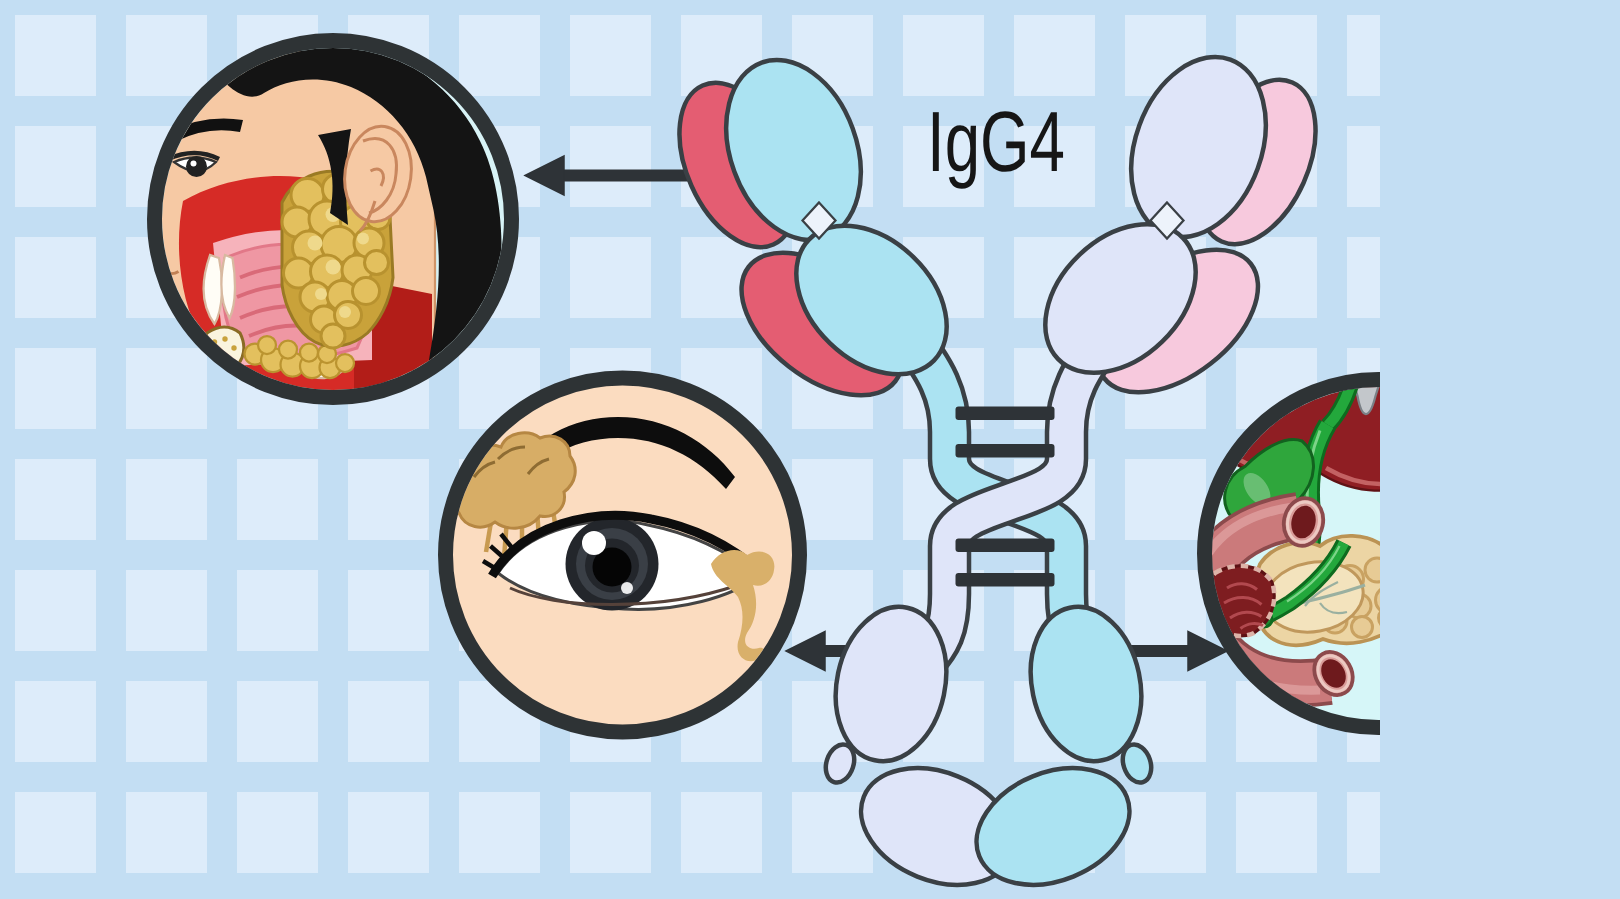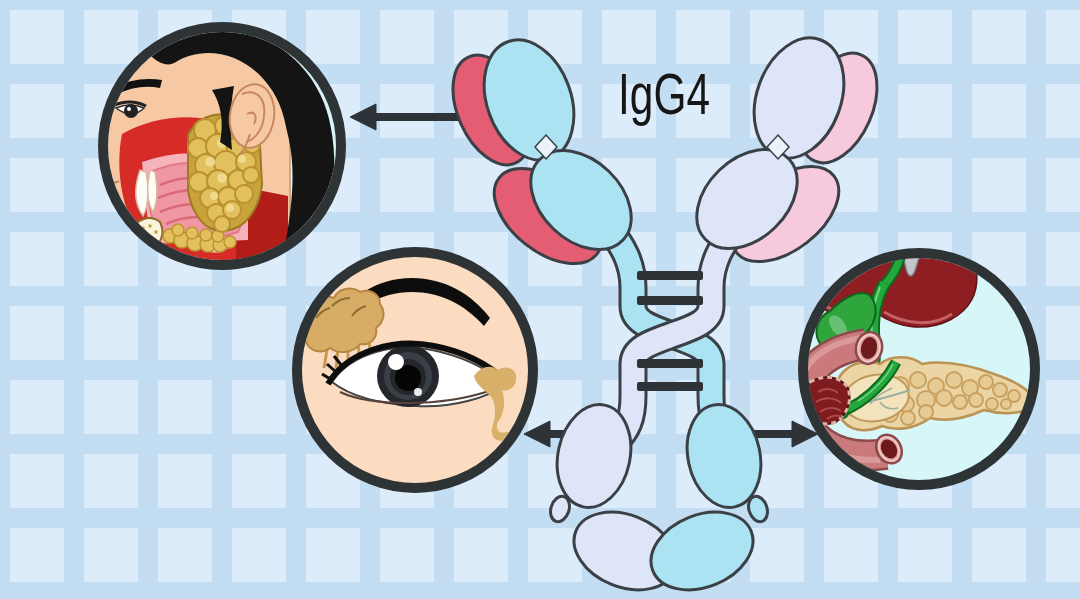--- a/index.html
+++ b/index.html
@@ -1,16 +1,16 @@
 <!DOCTYPE html>
 <html><head>
 <meta charset="utf-8">
 <style>
   html,body{margin:0;padding:0;background:#c3def3;}
-  .canvas{position:relative;width:1080px;height:599px;overflow:hidden;}
+  .canvas{position:relative;width:920px;height:599px;overflow:hidden;}
   svg{position:absolute;left:0;top:0;display:block;}
   .title-text{font-family:"Liberation Sans",sans-serif;font-size:57px;fill:#161616;}
   .band-under{fill:none;stroke-width:29;stroke-linecap:butt;}
   .band-fill{fill:none;stroke-width:23;stroke-linecap:butt;}
   .thinline{fill:none;}
 </style>
 </head>
 <body>
 
 <div class="canvas">

